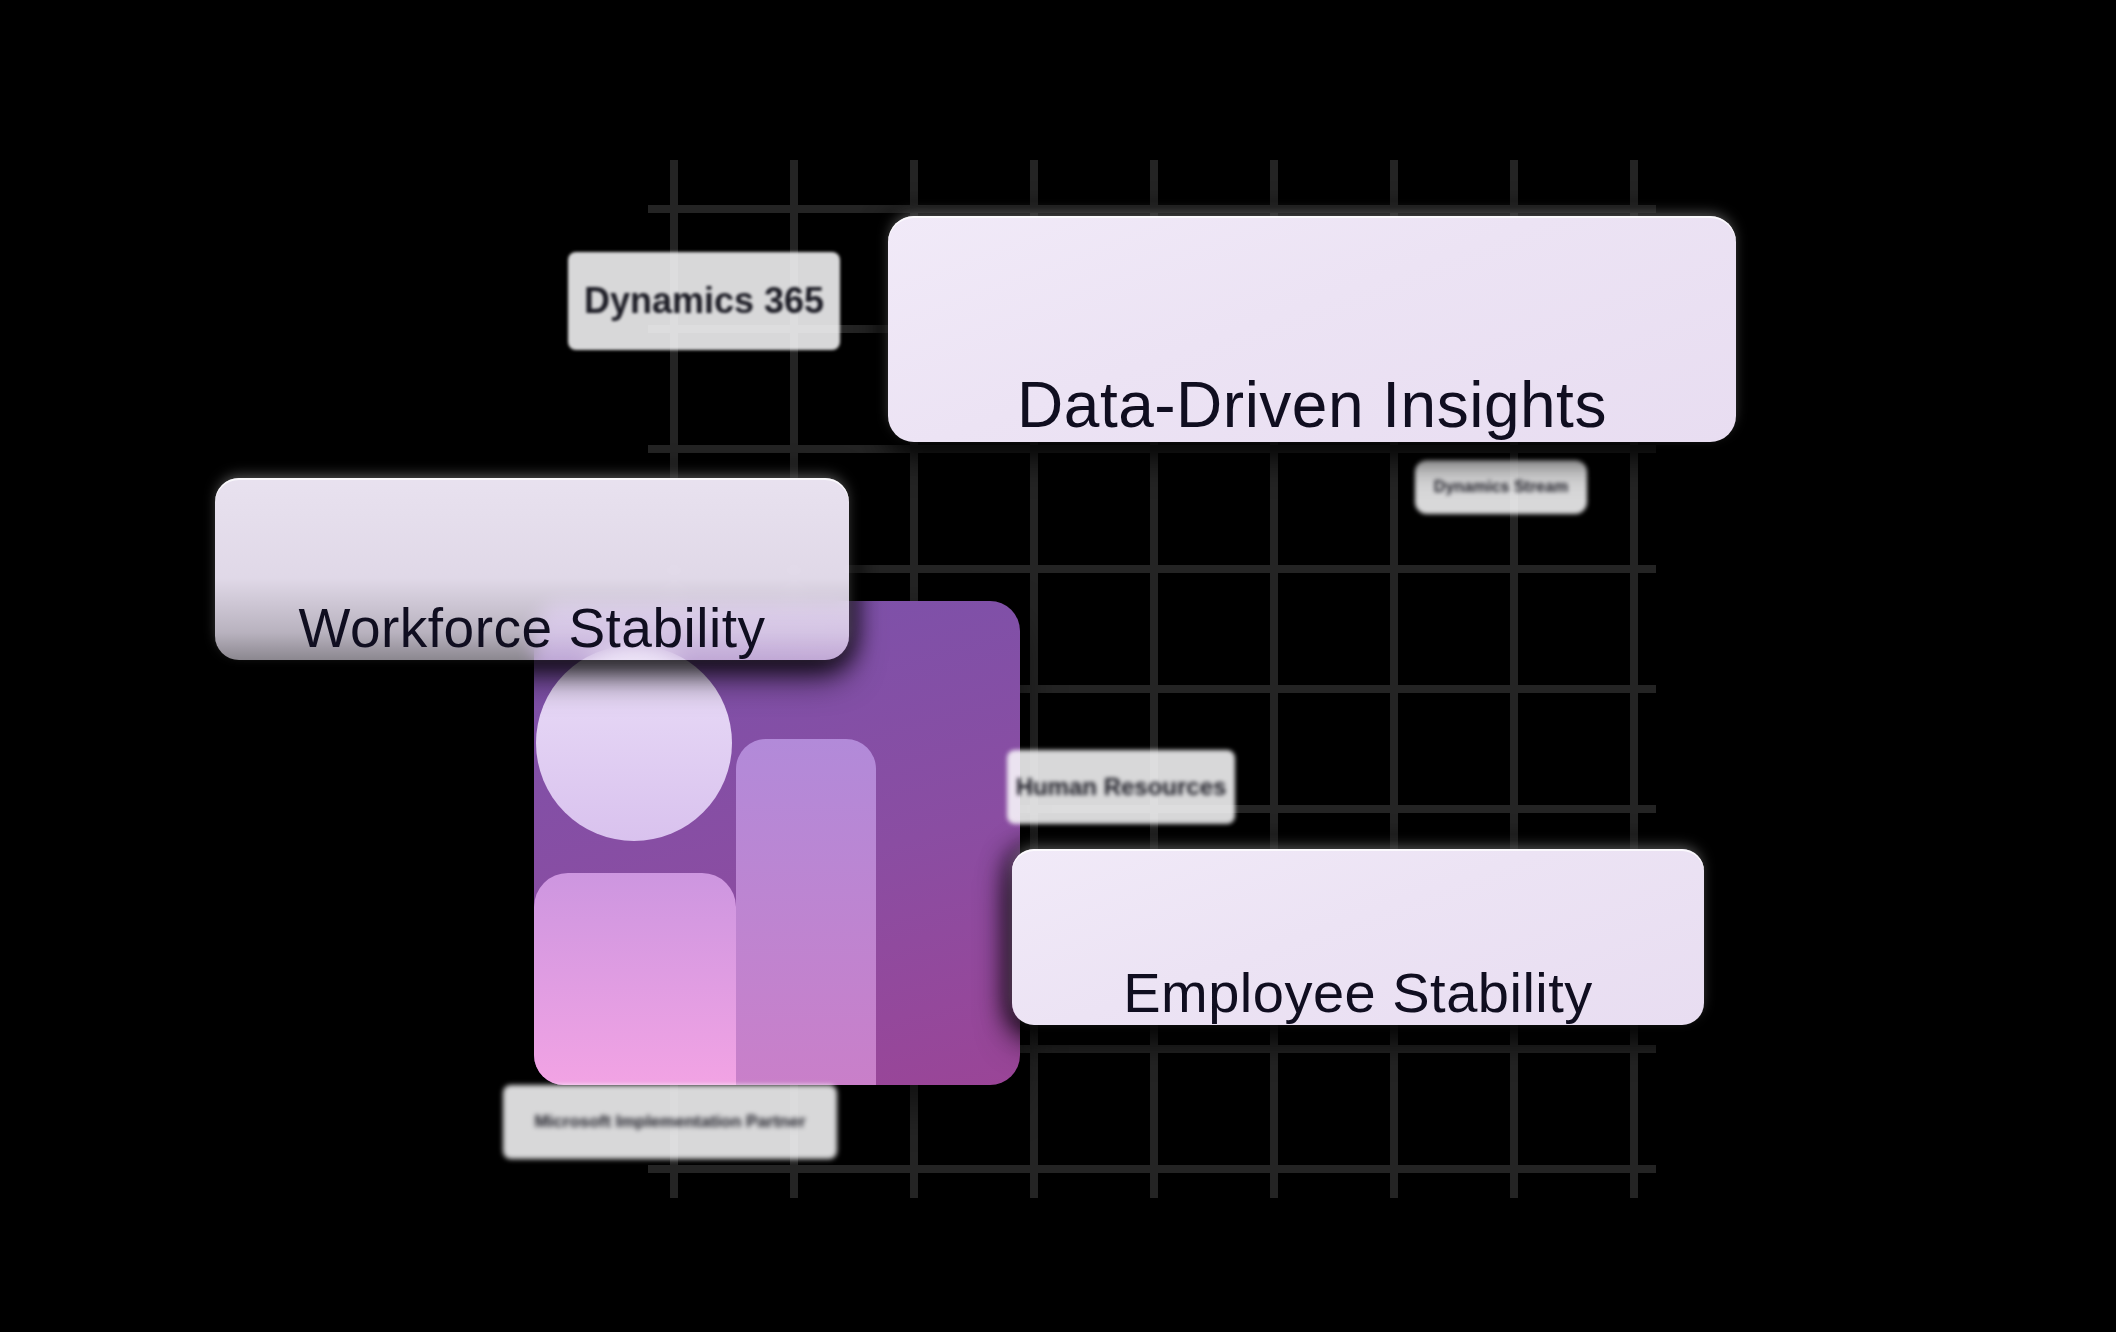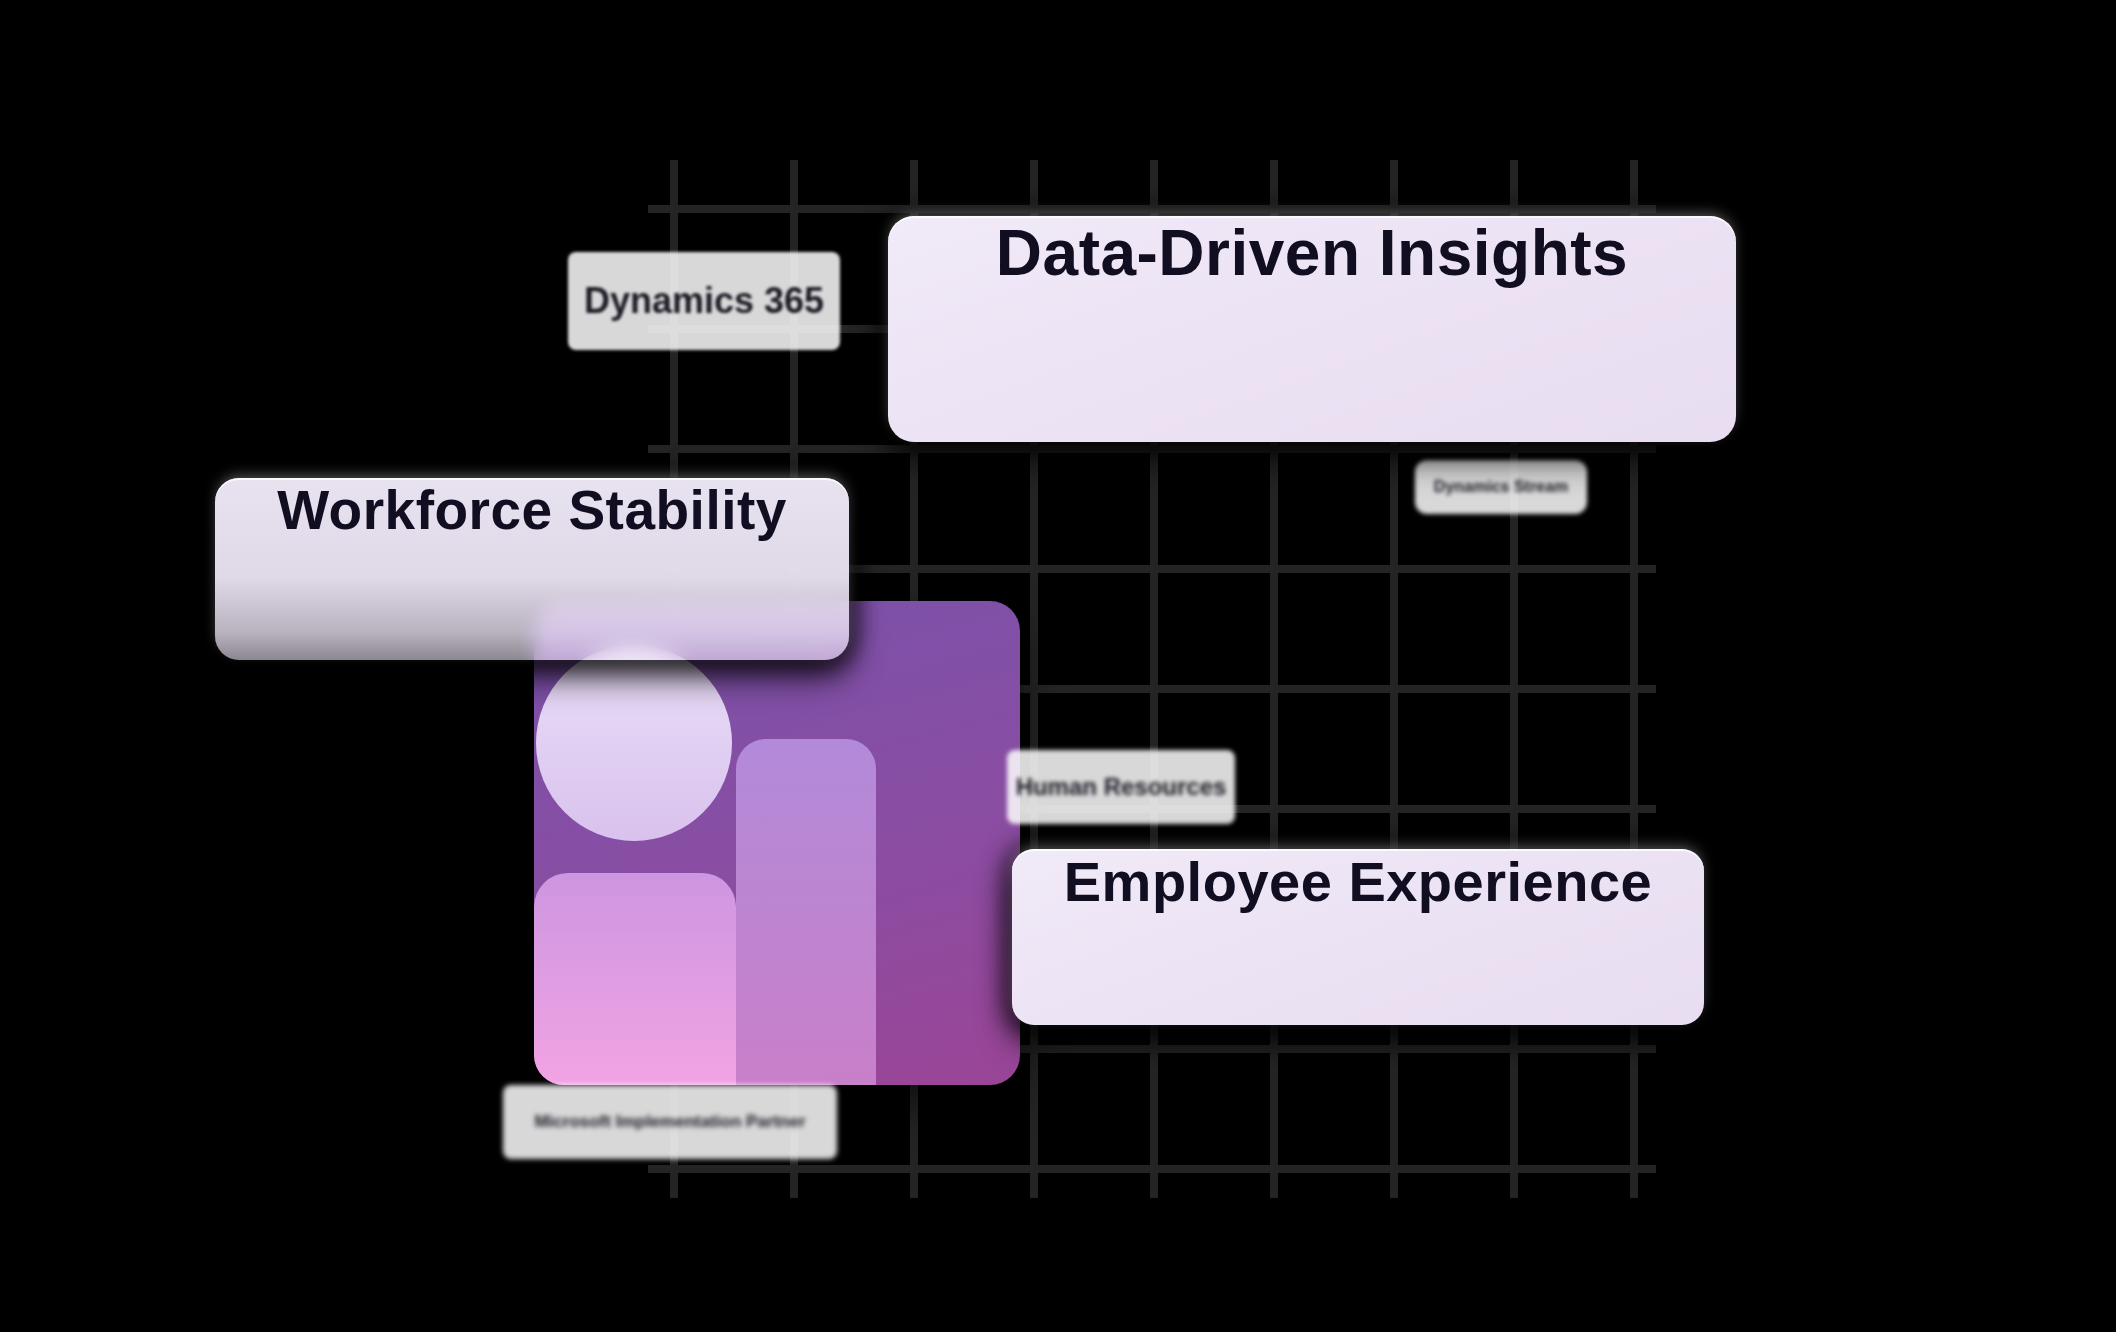--- a/index.html
+++ b/index.html
@@ -71,24 +71,24 @@
     text-align:center;
   }
   .tag-d365   {left:568px; top:252px;  width:272px;height:98px; font-size:36px; filter:blur(1.7px);}
   .tag-stream {left:1415px;top:460px;  width:172px;height:54px; font-size:16px; filter:blur(2.1px); border-radius:12px;}
   .tag-hr     {left:1007px;top:750px;  width:228px;height:74px; font-size:24px; filter:blur(2.2px);}
   .tag-msip   {left:503px; top:1085px; width:334px;height:74px; font-size:17px; filter:blur(2.5px);}
 
   
   .card{
     position:absolute;z-index:4;
-    display:flex;align-items:flex-start;justify-content:center;
+    display:flex;align-items:flex-end;justify-content:center;
     background:linear-gradient(160deg,#f1eaf8 0%, #ece3f4 45%, #e8ddf1 100%);
     color:var(--card-text);
-    font-weight:700;
+    font-weight:400;
     letter-spacing:.5px;
     box-shadow:0 -5px 14px -3px rgba(255,255,255,.35),
                0 16px 34px rgba(0,0,0,.75),
                0 0 22px 8px rgba(0,0,0,.6),
                inset 0 2px 0 rgba(255,255,255,.75);
     white-space:nowrap;
   }
   .card-ddi{left:888px; top:216px;width:848px;height:226px;border-radius:26px;font-size:64px;}
   .card-ws{
     left:215px;top:478px;width:634px;height:182px;border-radius:24px;font-size:55px;
@@ -126,16 +126,16 @@
     <span>Microsoft Implementation Partner</span>
   </div>
 
   <div class="card card-ddi">
     <span>Data-Driven Insights</span>
   </div>
   <div class="card card-ws">
     <span>Workforce Stability</span>
   </div>
   <div class="card card-ee">
-    <span>Employee Experience</span>
+    <span>Employee Stability</span>
   </div>
 
 </div>
 
 </body></html>

